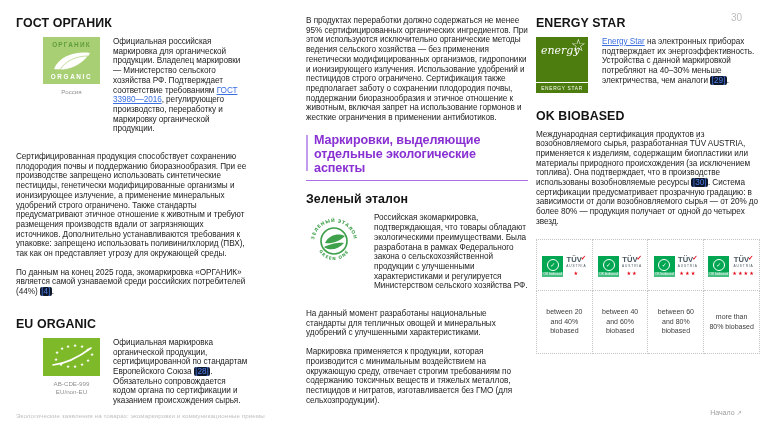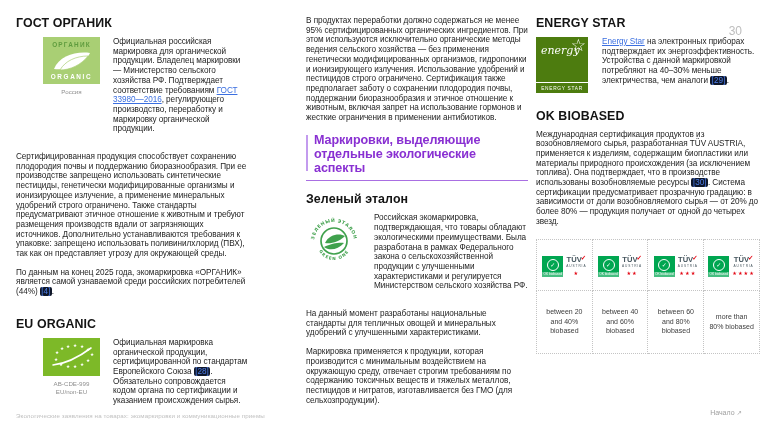--- a/index.html
+++ b/index.html
@@ -51,21 +51,21 @@
   .tuv-card{display:inline-flex;align-items:flex-start;gap:3px;background:#fff;}
   .tuv-green{width:21px;height:21px;background:#00a651;display:flex;align-items:center;justify-content:center;position:relative;}
   .tuv-circle{width:10px;height:10px;margin-bottom:3px;border:1.2px solid #fff;border-radius:50%;display:flex;align-items:center;justify-content:center;color:#fff;font-size:6px;line-height:1;}
   .tuv-ok{position:absolute;bottom:0;left:0;right:0;background:rgba(255,255,255,0.28);color:#fff;font-size:3.2px;line-height:4.5px;text-align:center;}
   .tuv-right{display:flex;flex-direction:column;align-items:center;}
   .tuv-brand{font-size:7.6px;font-weight:700;color:#46565e;line-height:1;white-space:nowrap;}
   .tuv-check{color:#e30613;font-size:6.5px;position:relative;top:-2px;margin-left:-1px;}
   .tuv-country{font-size:3.2px;letter-spacing:0.9px;color:#46565e;margin-top:1px;}
   .tuv-stars{color:#e30613;font-size:5.2px;letter-spacing:1px;margin-top:2.5px;line-height:1;}
   
-  .pagenum{position:absolute;right:26px;top:24px;font-size:12px;color:#bdbdbd;}
+  .pagenum{position:absolute;right:26px;top:12px;font-size:10px;color:#bdbdbd;}
   .footnote{position:absolute;left:16px;bottom:13px;font-size:6.2px;color:#c0c0c0;letter-spacing:0.1px;}
   .home{position:absolute;right:26px;bottom:15px;font-size:7px;color:#9e9e9e;cursor:pointer;}
   .home .arrow{font-size:6.5px;margin-left:2px;}
 </style>
 </head>
 <body>
 
 <div class="slide">
 
   <div class="pagenum">30</div>

